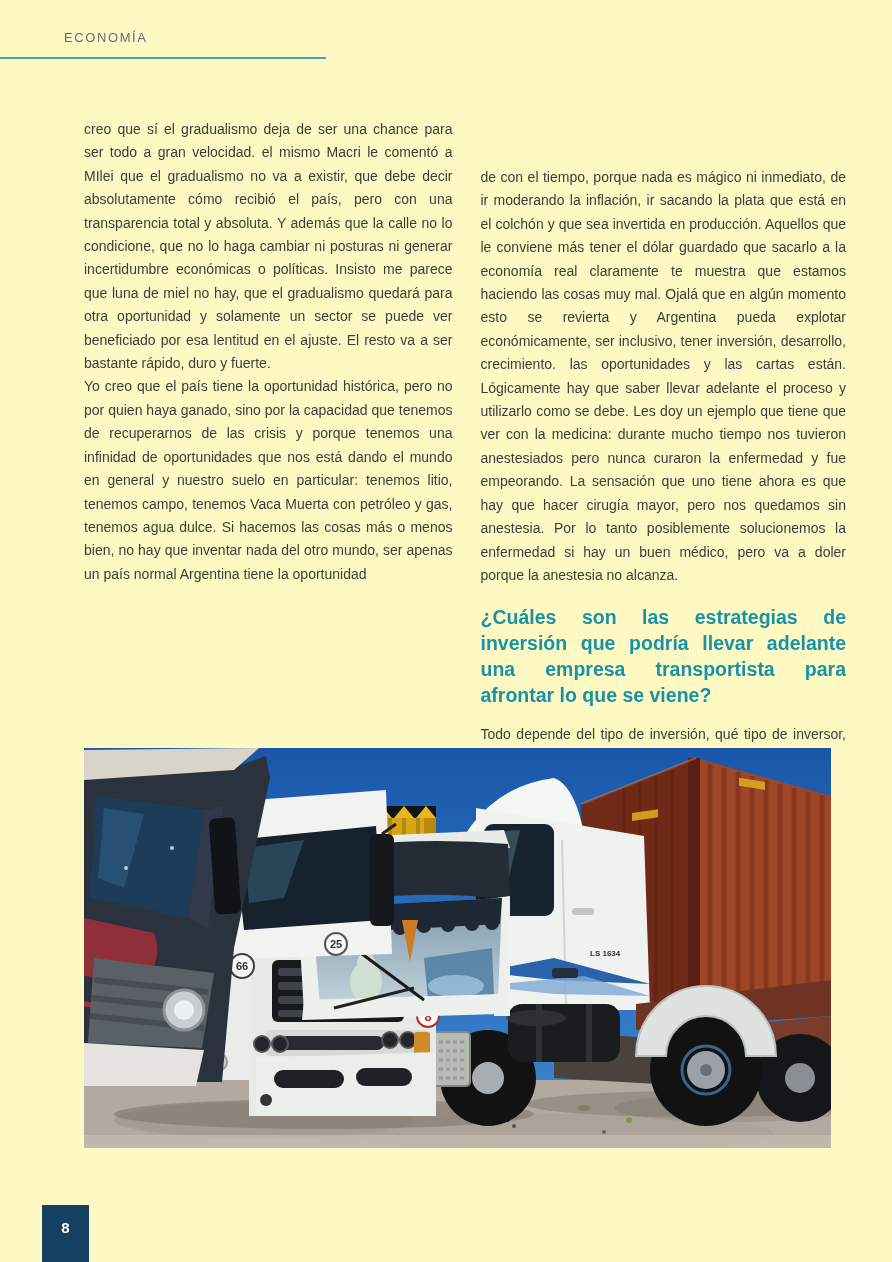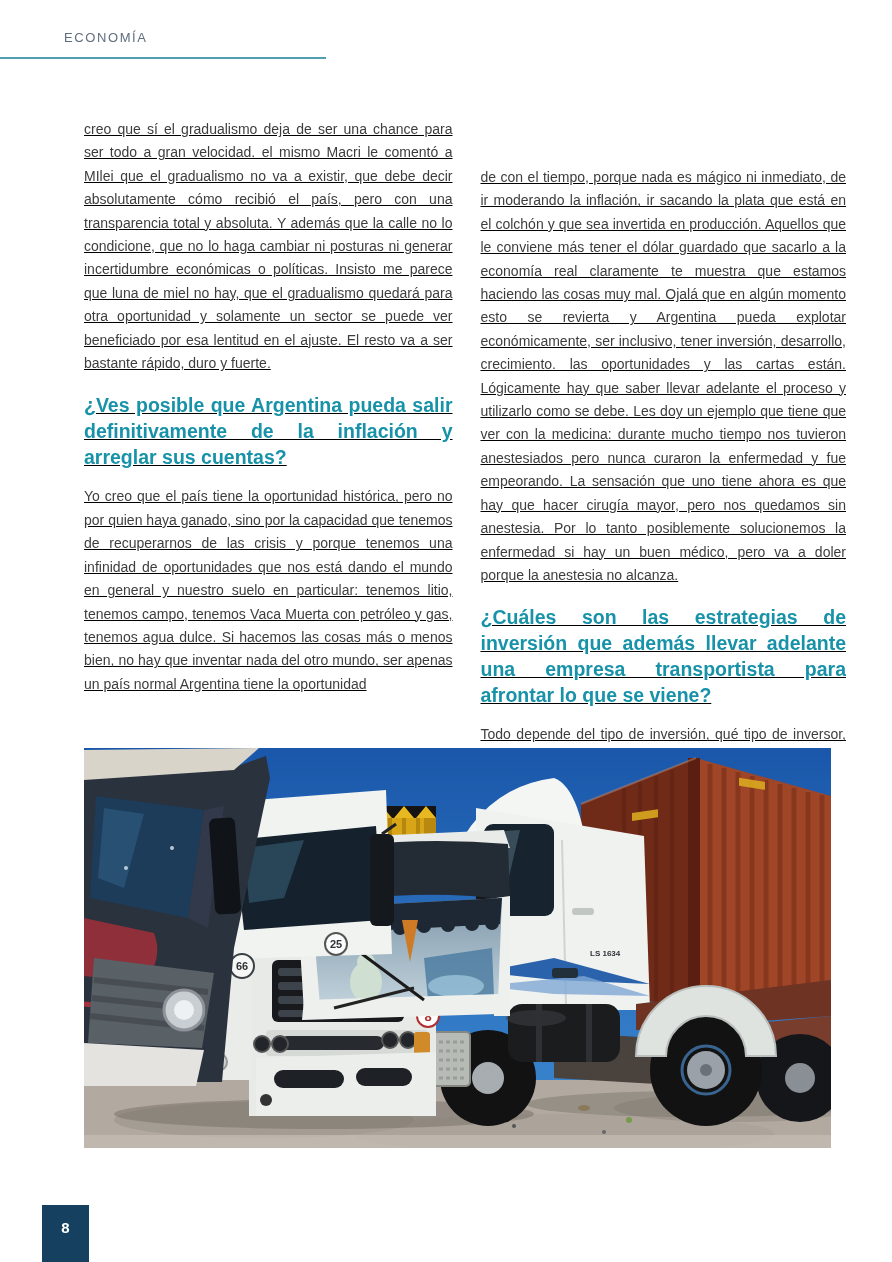--- a/index.html
+++ b/index.html
@@ -1,38 +1,38 @@
 <!DOCTYPE html>
 <html><head>
 <meta charset="utf-8">
 <style>
   html,body{margin:0;padding:0;background:#e9e9e9;}
   .page{
     position:relative;
     width:892px;height:1262px;
-    background:#ffffff;
+    background:#fef9c3;
     font-family:"Liberation Sans", sans-serif;
     overflow:hidden;
     margin:0 auto;
   }
   
   .section-label{
     position:absolute;left:64px;top:30px;
     font-size:13px;letter-spacing:1.6px;
     color:#5f6e7e;font-weight:500;
   }
   .header-rule{
     position:absolute;left:0;top:57px;
     width:326px;height:2px;background:#4f9fae;
   }
   
   .columns{
     position:absolute;left:84px;top:118px;
     width:762px;height:626px;
-    display:flex;gap:28px;overflow:hidden;text-decoration:underline;
+    display:flex;gap:28px;overflow:hidden;
   }
   .col{width:371px;}
   .col.right{width:368px;margin-top:48px;}
   .col p{
     margin:0 0 0 0;
     font-size:14px;line-height:23.4px;
     color:#3d3d3d;text-align:justify;
   }
   .col h2{
     font-size:19.5px;line-height:26px;
@@ -62,26 +62,25 @@
 <div class="page">
 
   <header>
     <span class="section-label">ECONOMÍA</span>
     <div class="header-rule"></div>
   </header>
 
   <main class="columns">
     <div class="col">
       <p>creo que sí el gradualismo  deja de ser una chance para ser todo a gran velocidad. el mismo Macri le comentó a MIlei que el gradualismo no va a existir, que debe decir absolutamente cómo recibió el país, pero con una transparencia total y absoluta. Y además que la calle no lo condicione, que no lo haga cambiar ni posturas ni generar incertidumbre económicas o políticas. Insisto me parece que luna de miel no hay, que el gradualismo quedará para otra oportunidad y solamente un sector se puede ver beneficiado por esa lentitud en el ajuste. El resto va a ser bastante rápido, duro y fuerte.</p>
-      <h2>¿Ves posible que Argentina pueda salir definitivamente de la inflación y arreglar sus cuentas?</h2>
       <p>Yo creo que el país tiene la oportunidad histórica, pero no por quien haya ganado, sino por la capacidad que tenemos de recuperarnos de las crisis y porque tenemos una infinidad de oportunidades que nos está dando el mundo en general y nuestro suelo en particular: tenemos litio, tenemos campo, tenemos Vaca Muerta con petróleo y gas, tenemos agua dulce. Si hacemos las cosas más o menos bien, no hay que inventar nada del otro mundo, ser apenas un país normal Argentina tiene la oportunidad</p>
     </div>
     <div class="col right">
       <p>de con el tiempo, porque nada es mágico ni inmediato, de ir moderando la inflación, ir sacando la plata que está en el colchón y que sea invertida en producción. Aquellos que le conviene más tener el dólar guardado que sacarlo a la economía real claramente te muestra que estamos haciendo las cosas muy mal. Ojalá que en algún momento esto se revierta y Argentina pueda explotar económicamente, ser inclusivo, tener inversión, desarrollo, crecimiento. las oportunidades y las cartas están. Lógicamente hay que saber llevar adelante el proceso y utilizarlo como se debe. Les doy un ejemplo que tiene que ver con la medicina: durante mucho tiempo nos tuvieron anestesiados pero nunca curaron la enfermedad y fue empeorando. La sensación que uno tiene ahora es que hay que hacer cirugía mayor, pero nos quedamos sin anestesia. Por lo tanto posiblemente solucionemos la enfermedad si hay un buen médico, pero va a doler porque la anestesia no alcanza.</p>
-      <h2>¿Cuáles son las estrategias de inversión que además llevar adelante una empresa transportista para afrontar lo que se viene?</h2>
+      <h2>¿Cuáles son las estrategias de inversión que podría llevar adelante una empresa transportista para afrontar lo que se viene?</h2>
       <p>Todo depende del tipo de inversión, qué tipo de inversor, qué finalidad plata, qué tiempo. Generalmente tra-</p>
     </div>
   </main>
 
   <figure class="photo">
     <svg width="747" height="400" viewBox="0 0 747 400" xmlns="http://www.w3.org/2000/svg">
       <defs>
         <linearGradient id="sky" x1="0" y1="0" x2="0" y2="1">
           <stop offset="0" stop-color="#1a57aa"></stop>
           <stop offset="1" stop-color="#3e8ad2"></stop>

